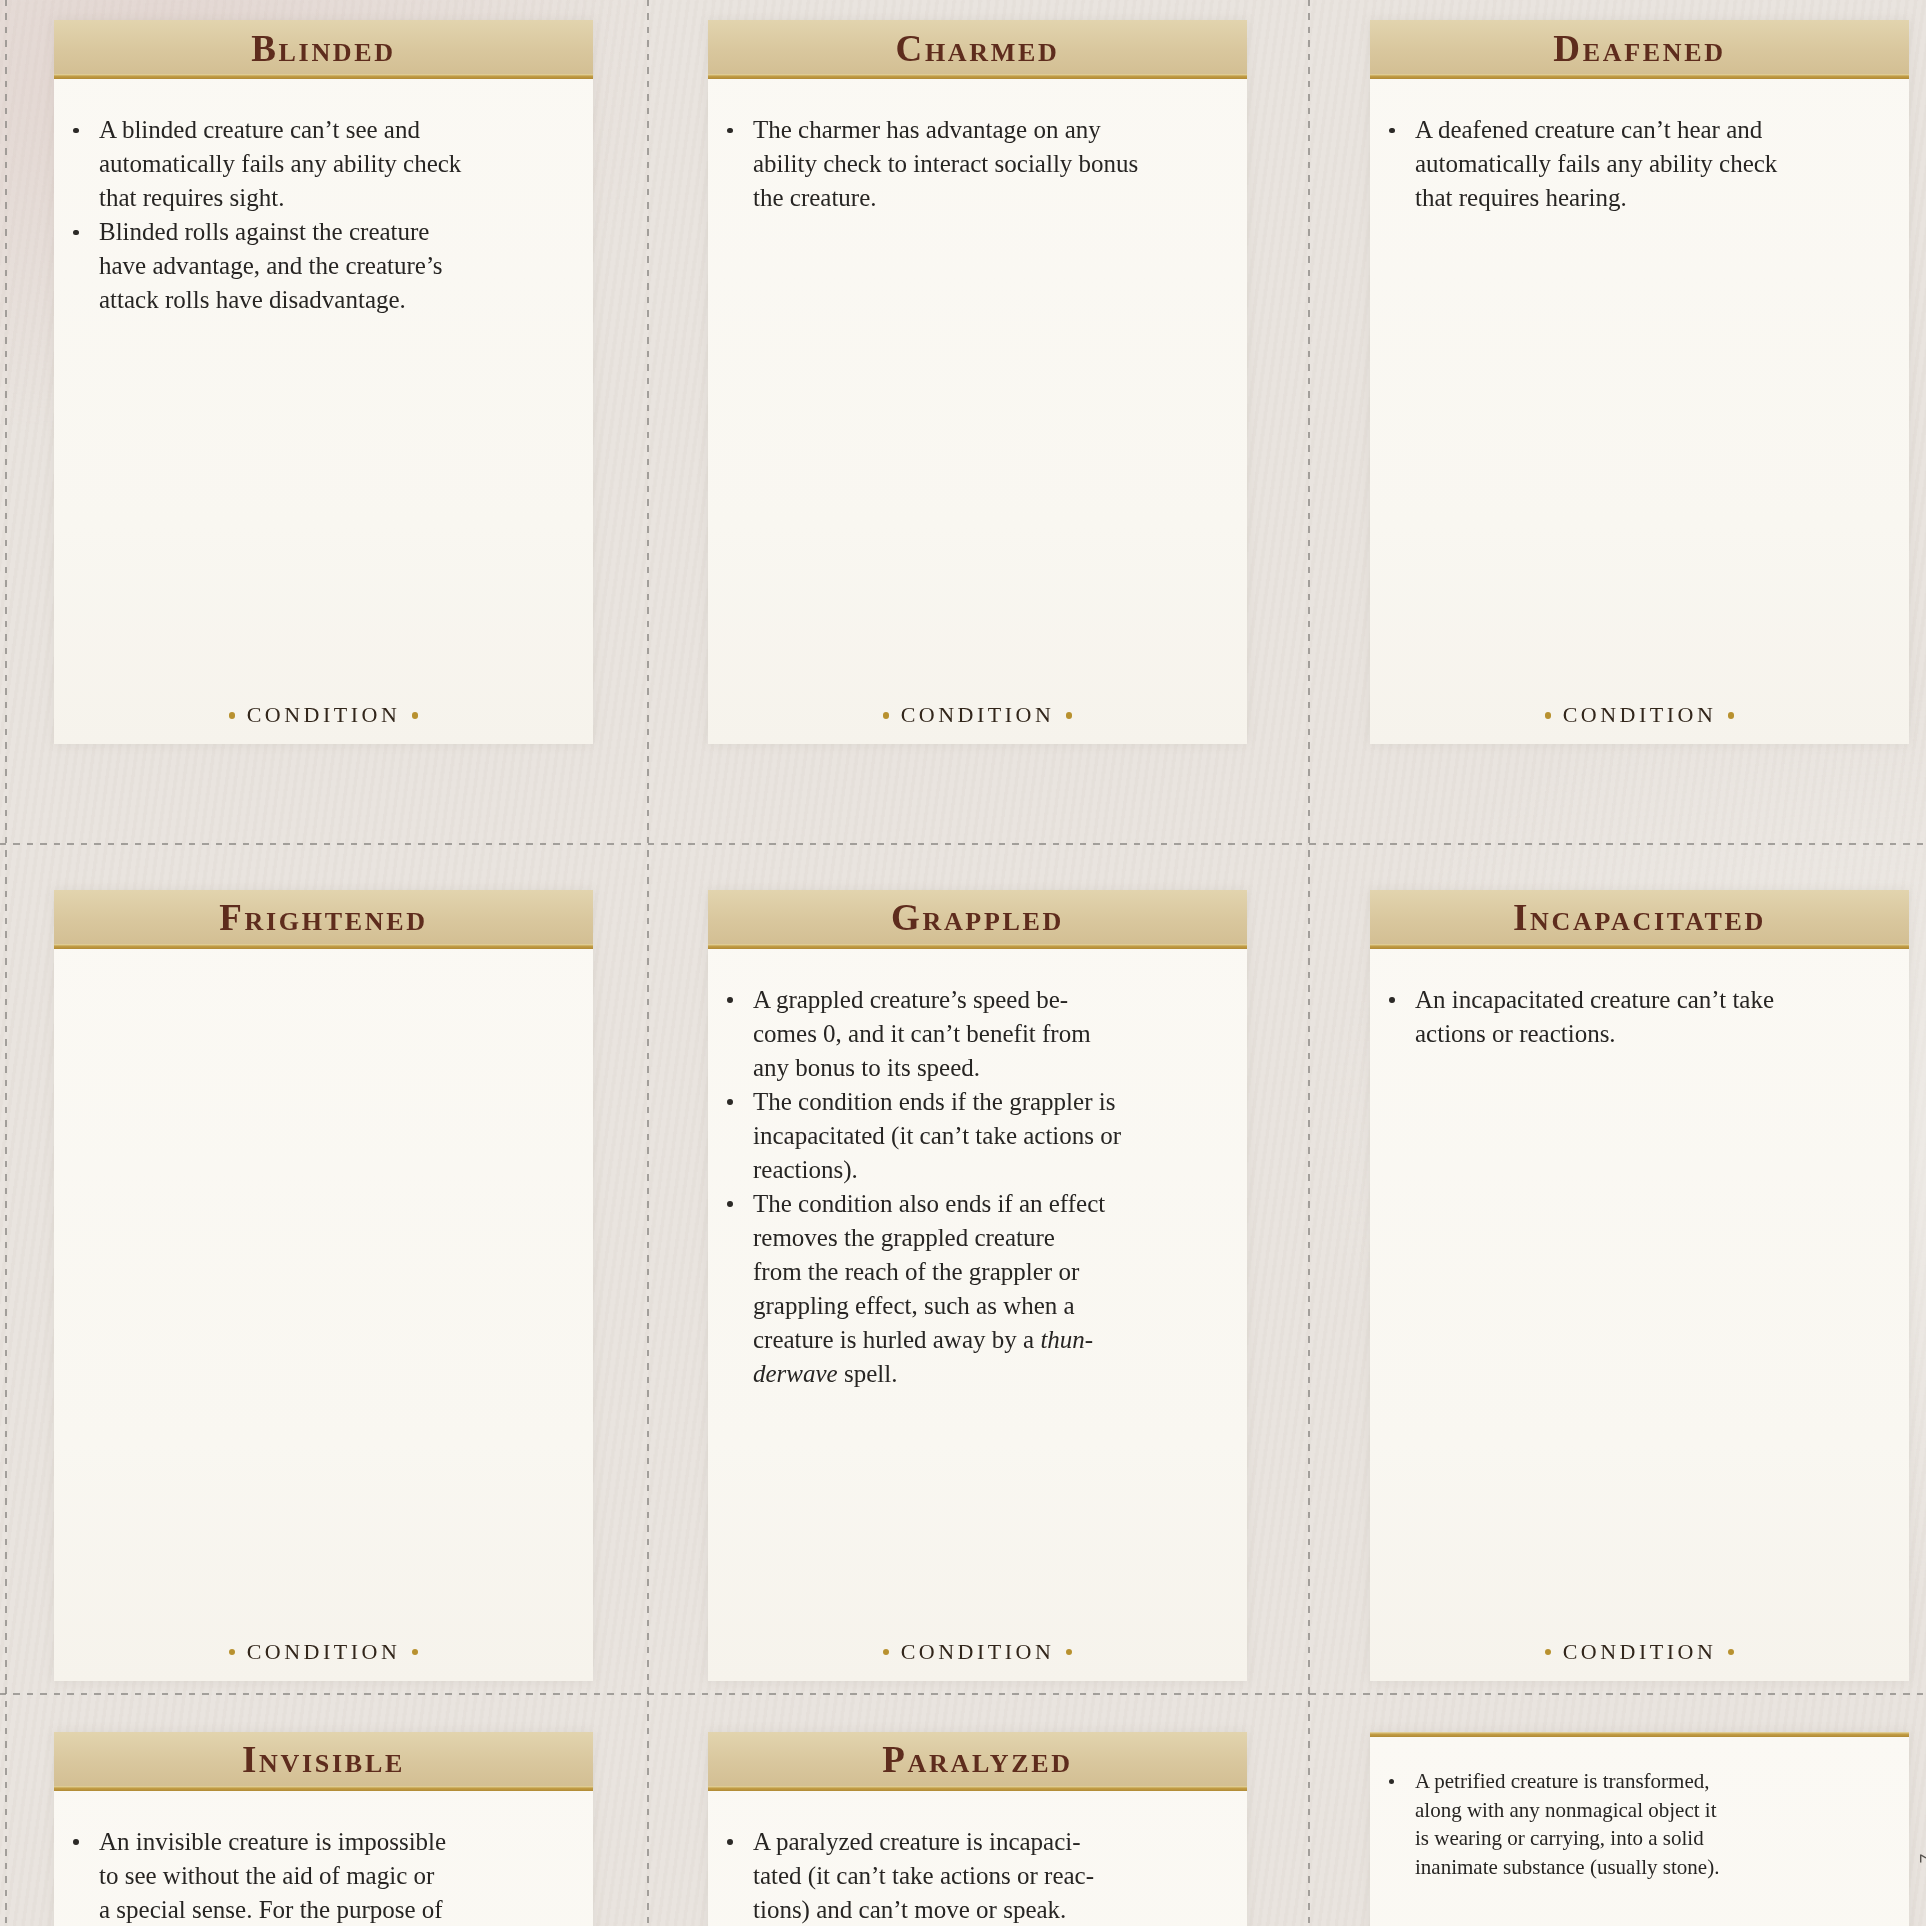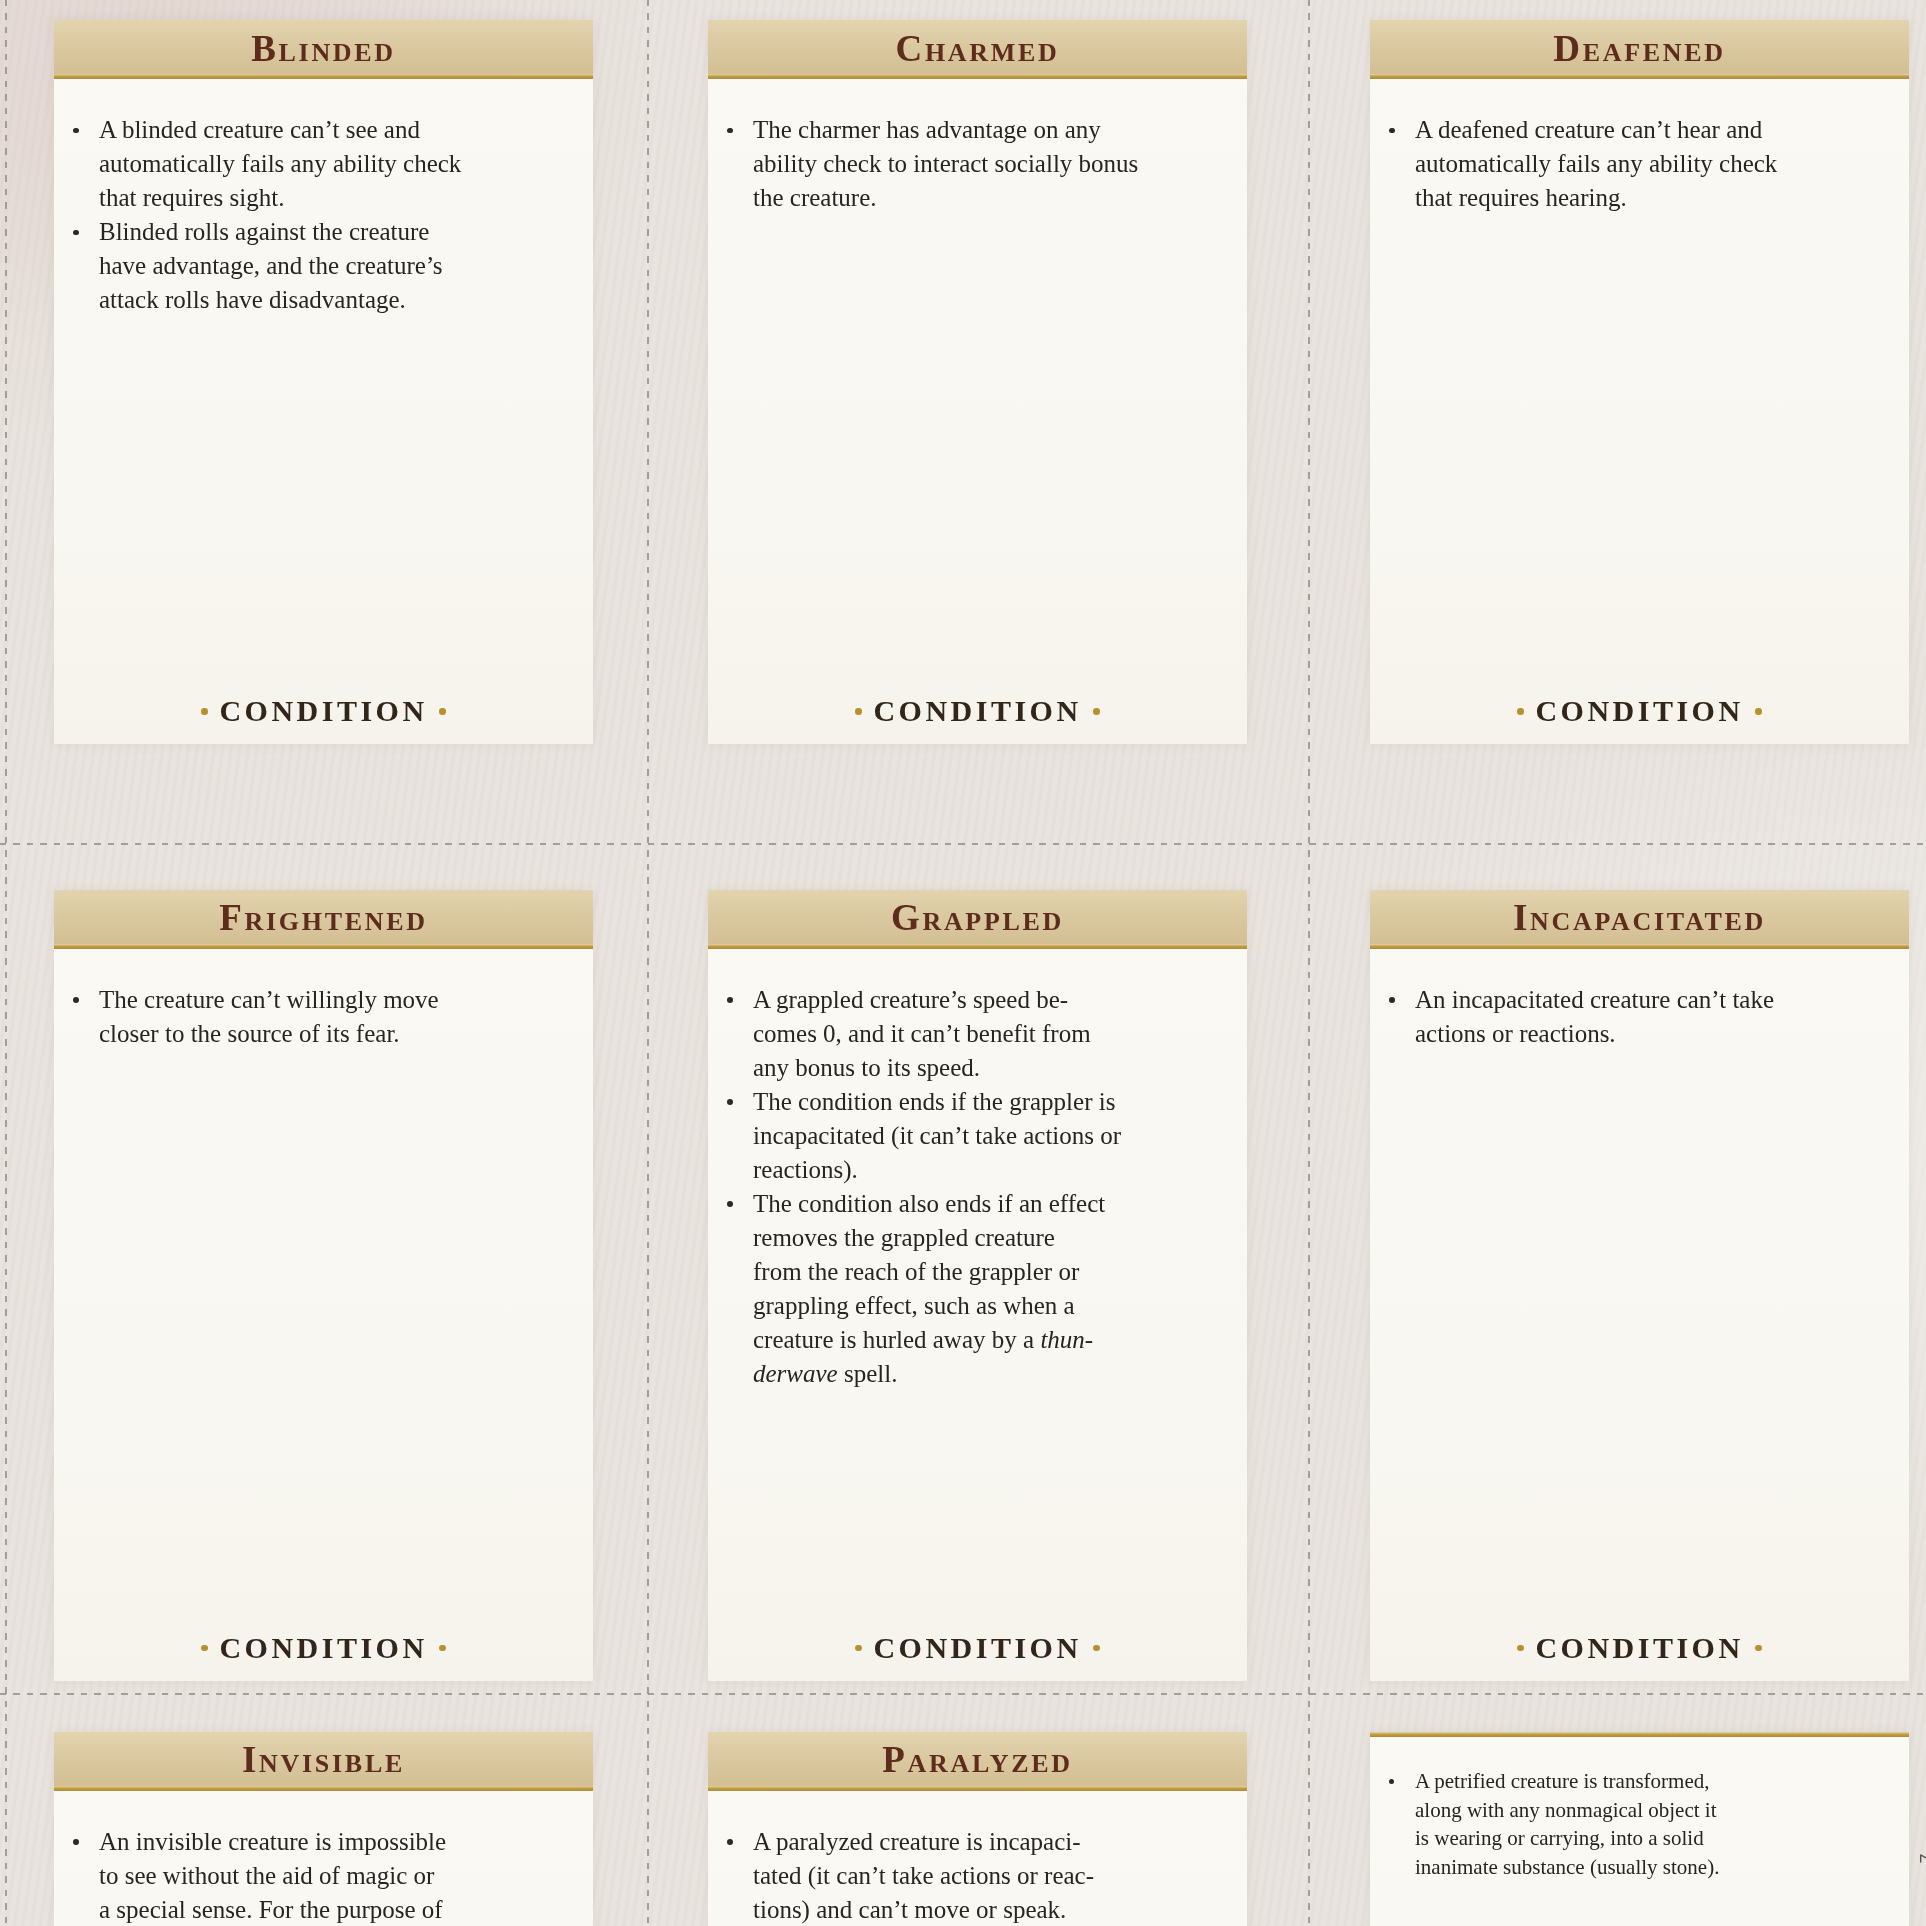--- a/index.html
+++ b/index.html
@@ -75,22 +75,22 @@
   em{font-style:italic;}
 
   .card-footer{
     margin-top:auto;
     margin-bottom:16px;
     display:flex; align-items:center; justify-content:center;
     gap:11.6px;
   }
   .dot{width:6.5px;height:6.5px;border-radius:50%;background:#b8912f;display:inline-block;}
   .footer-text{
-    font-size:30px;
-    font-weight:bold;
+    font-size:22px;
+    font-weight:normal;
     letter-spacing:3.5px;
     color:#32261b;
   }
 
   .dash-v{
     position:absolute; top:0; bottom:0; width:1.5px;
     background:repeating-linear-gradient(180deg,#8b8884 0 6.2px, rgba(0,0,0,0) 6.2px 13.5px);
     opacity:.75;
   }
   .dash-h{
@@ -170,21 +170,20 @@
         </div>
       </div>
     </div>
     <div class="cell r2 c1">
       <div class="card">
         <div class="card-header">
           <div class="card-title">Frightened</div>
         </div>
         <div class="gold-rule"></div>
         <ul class="bullets">
-          <li><span class="ln"><span>The creature can’t willingly move</span></span><br><span class="ln"><span>closer to the source of its fear.</span></span></li>
         </ul>
         <div class="card-footer">
           <span class="dot"></span>
           <span class="footer-text">CONDITION</span>
           <span class="dot"></span>
         </div>
       </div>
     </div>
     <div class="cell r2 c2">
       <div class="card">

